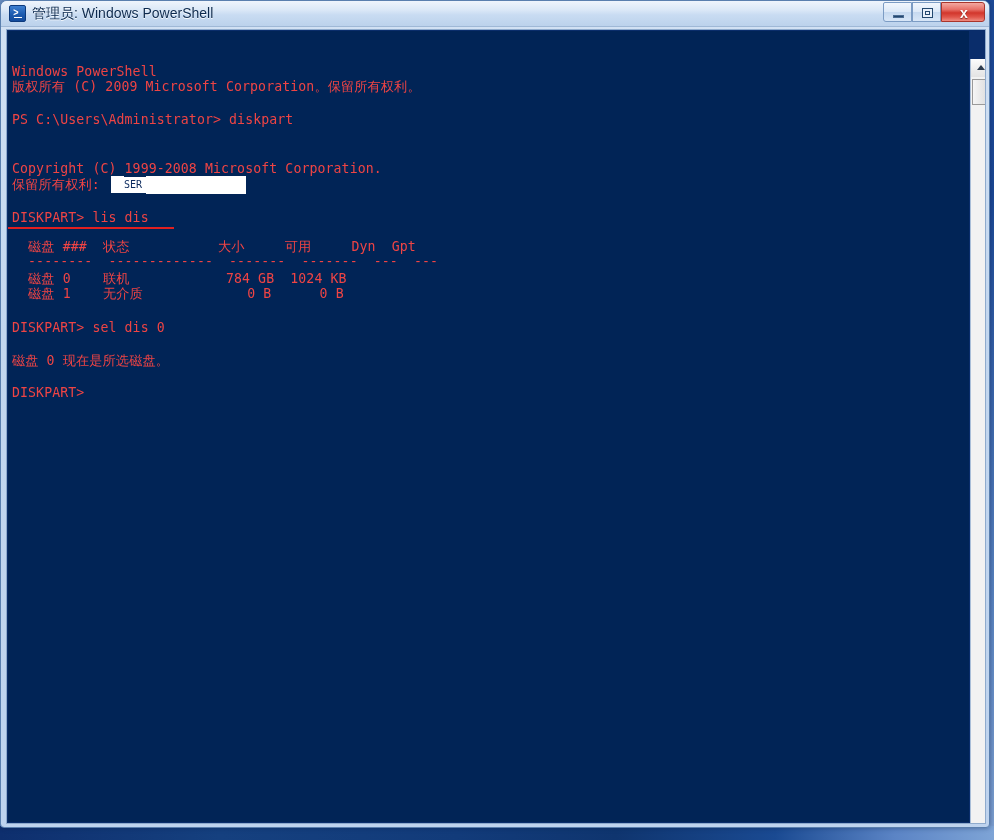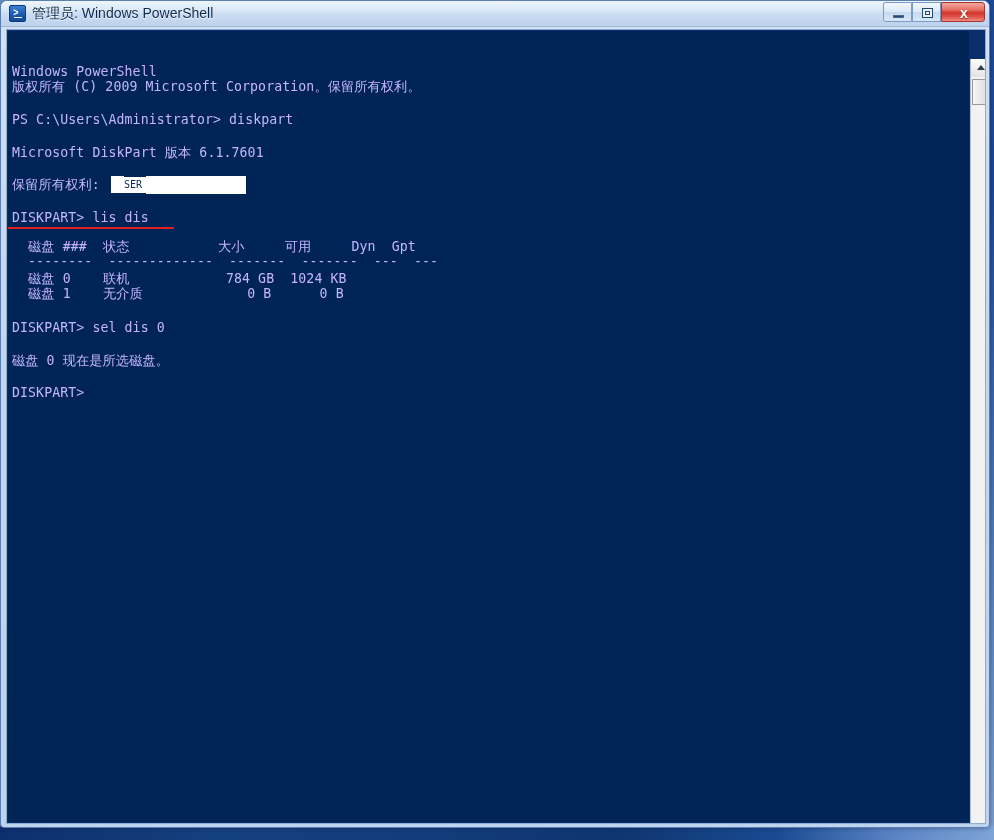--- a/index.html
+++ b/index.html
@@ -186,21 +186,21 @@
 
   
   #textlayer {
     position: absolute;
     left: 0; top: 0;
     width: 961px; height: 791px;
   }
   .line {
     position: absolute;
     white-space: pre;
-    color: #c4b5fd;
+    color: #ef4444;
     font-family: "DejaVu Sans Mono", "Liberation Mono", monospace;
     font-size: 13.2px;
     line-height: 15px;
     letter-spacing: 0.1px;
   }
 
   
   .redact {
     position: absolute;
     background: #ffffff;
@@ -299,21 +299,21 @@
     </div>
   </div>
 
   <div id="client">
 
     <div id="console">
       <div id="textlayer">
           <div class="line" style="top: 33px; left: 4px;">Windows PowerShell</div>
           <div class="line" style="top: 48px; left: 4px;">版权所有 (C) 2009 Microsoft Corporation。保留所有权利。</div>
           <div class="line" style="top: 81px; left: 4px;">PS C:\Users\Administrator&gt; diskpart</div>
-          <div class="line" style="top: 114px; left: 4px;">Microsoft DiskPart 版本 6.1.7601</div>
+          <div class="line" style="top: 130px; left: 4px;">Copyright (C) 1999-2008 Microsoft Corporation.</div>
           <div class="line" style="top: 146px; left: 4px;">保留所有权利:</div>
           <div class="line" style="top: 179px; left: 4px;">DISKPART&gt; lis dis</div>
           <div class="line" style="top: 208px; left: 4px;">  磁盘 ###  状态           大小     可用     Dyn  Gpt</div>
           <div class="line" style="top: 223px; left: 4px;">  --------  -------------  -------  -------  ---  ---</div>
           <div class="line" style="top: 240px; left: 4px;">  磁盘 0    联机            784 GB  1024 KB</div>
           <div class="line" style="top: 255px; left: 4px; text-align: right;">  磁盘 1    无介质             0 B      0 B</div>
           <div class="line" style="top: 289px; left: 4px;">DISKPART&gt; sel dis 0</div>
           <div class="line" style="top: 322px; left: 4px;">磁盘 0 现在是所选磁盘。</div>
           <div class="line" style="top: 354px; left: 4px; text-align: center;">DISKPART&gt;</div>
         </div>

